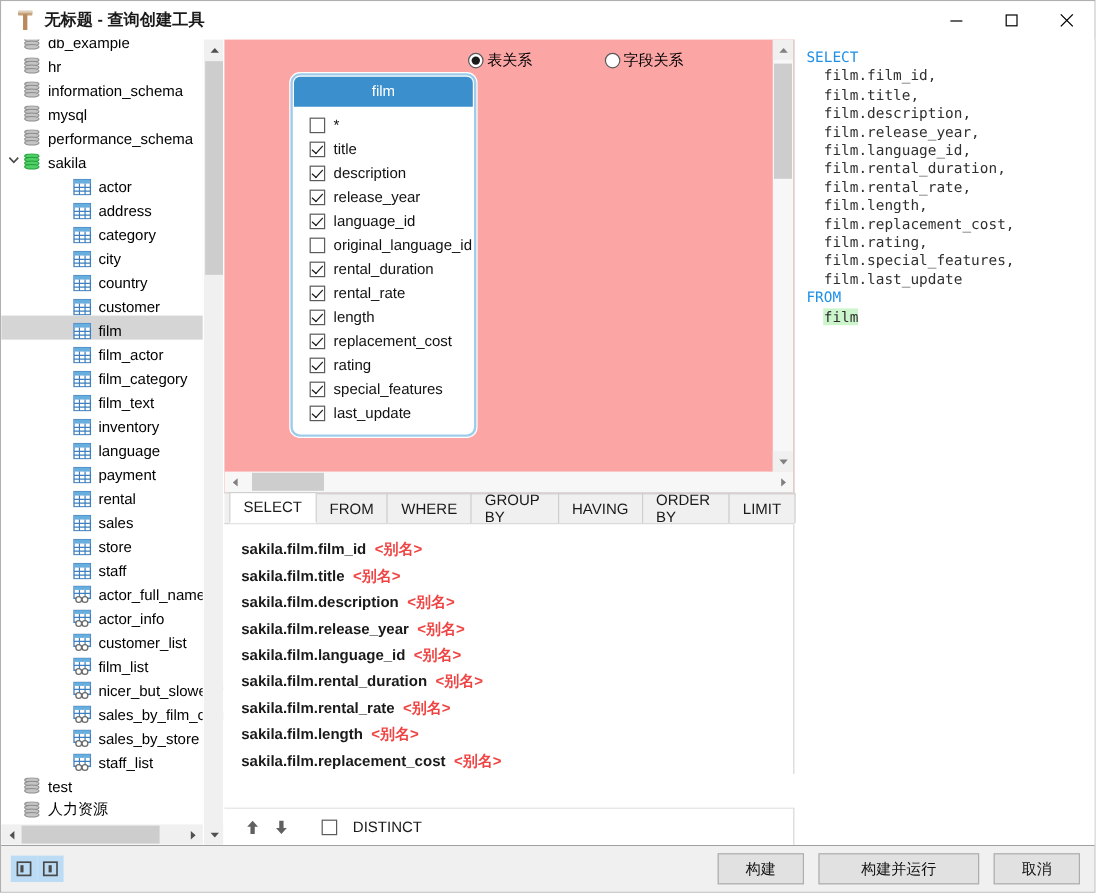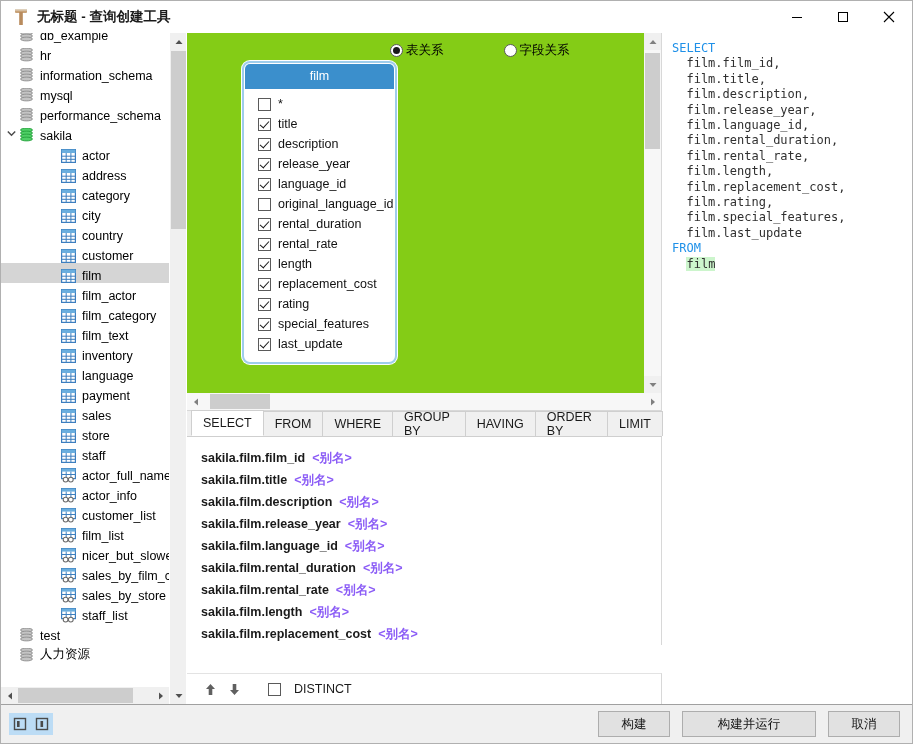--- a/index.html
+++ b/index.html
@@ -135,21 +135,21 @@
     flex-direction: column;
     min-width: 0;
     background: #ffffff;
     position: relative;
   }
 
   .canvas-wrap {
     position: relative;
     height: 378px;
     flex: 0 0 378px;
-    background: #84cc16;
+    background: #fca5a5;
     border: 1px solid #d8d8d8;
     border-top: none; border-left: none;
     overflow: hidden;
   }
   .rel-modes {
     position: absolute;
     top: 9px; left: 203px;
     display: flex;
     gap: 60px;
     font-size: 12.5px;
@@ -266,21 +266,21 @@
     font-weight: bold;
   }
   .sel-row {
     display: flex;
     align-items: center;
     height: 22px;
     font-size: 12.5px;
     color: #1a1a1a;
     white-space: nowrap;
   }
-  .alias { color: #8b5cf6; margin-left: 7px; font-size: 12.5px; }
+  .alias { color: #ef4444; margin-left: 7px; font-size: 12.5px; }
 
   .distinct-bar {
     flex: 0 0 31px;
     height: 31px;
     display: flex;
     align-items: center;
     padding-left: 11px;
     background: #ffffff;
     border-top: 1px solid #e3e3e3;
     border-right: 1px solid #d8d8d8;
@@ -582,20 +582,30 @@
             <span class="tree-label">payment</span>
           </div>
           <div class="tree-row indent-1">
             <span class="ic">
               <svg width="15" height="14" viewBox="0 0 15 14">
     <rect x="0.6" y="0.6" width="13.8" height="12.8" fill="#ffffff" stroke="#3d7fbf" stroke-width="1.2"></rect>
     <rect x="0.6" y="0.6" width="13.8" height="3.4" fill="#6aaede"></rect>
     <path d="M5.2 4 L5.2 13.4 M9.9 4 L9.9 13.4 M0.6 7.2 L14.4 7.2 M0.6 10.3 L14.4 10.3" stroke="#3d7fbf" stroke-width="1"></path>
   </svg>
             </span>
+            <span class="tree-label">rental</span>
+          </div>
+          <div class="tree-row indent-1">
+            <span class="ic">
+              <svg width="15" height="14" viewBox="0 0 15 14">
+    <rect x="0.6" y="0.6" width="13.8" height="12.8" fill="#ffffff" stroke="#3d7fbf" stroke-width="1.2"></rect>
+    <rect x="0.6" y="0.6" width="13.8" height="3.4" fill="#6aaede"></rect>
+    <path d="M5.2 4 L5.2 13.4 M9.9 4 L9.9 13.4 M0.6 7.2 L14.4 7.2 M0.6 10.3 L14.4 10.3" stroke="#3d7fbf" stroke-width="1"></path>
+  </svg>
+            </span>
             <span class="tree-label">sales</span>
           </div>
           <div class="tree-row indent-1">
             <span class="ic">
               <svg width="15" height="14" viewBox="0 0 15 14">
     <rect x="0.6" y="0.6" width="13.8" height="12.8" fill="#ffffff" stroke="#3d7fbf" stroke-width="1.2"></rect>
     <rect x="0.6" y="0.6" width="13.8" height="3.4" fill="#6aaede"></rect>
     <path d="M5.2 4 L5.2 13.4 M9.9 4 L9.9 13.4 M0.6 7.2 L14.4 7.2 M0.6 10.3 L14.4 10.3" stroke="#3d7fbf" stroke-width="1"></path>
   </svg>
             </span>

